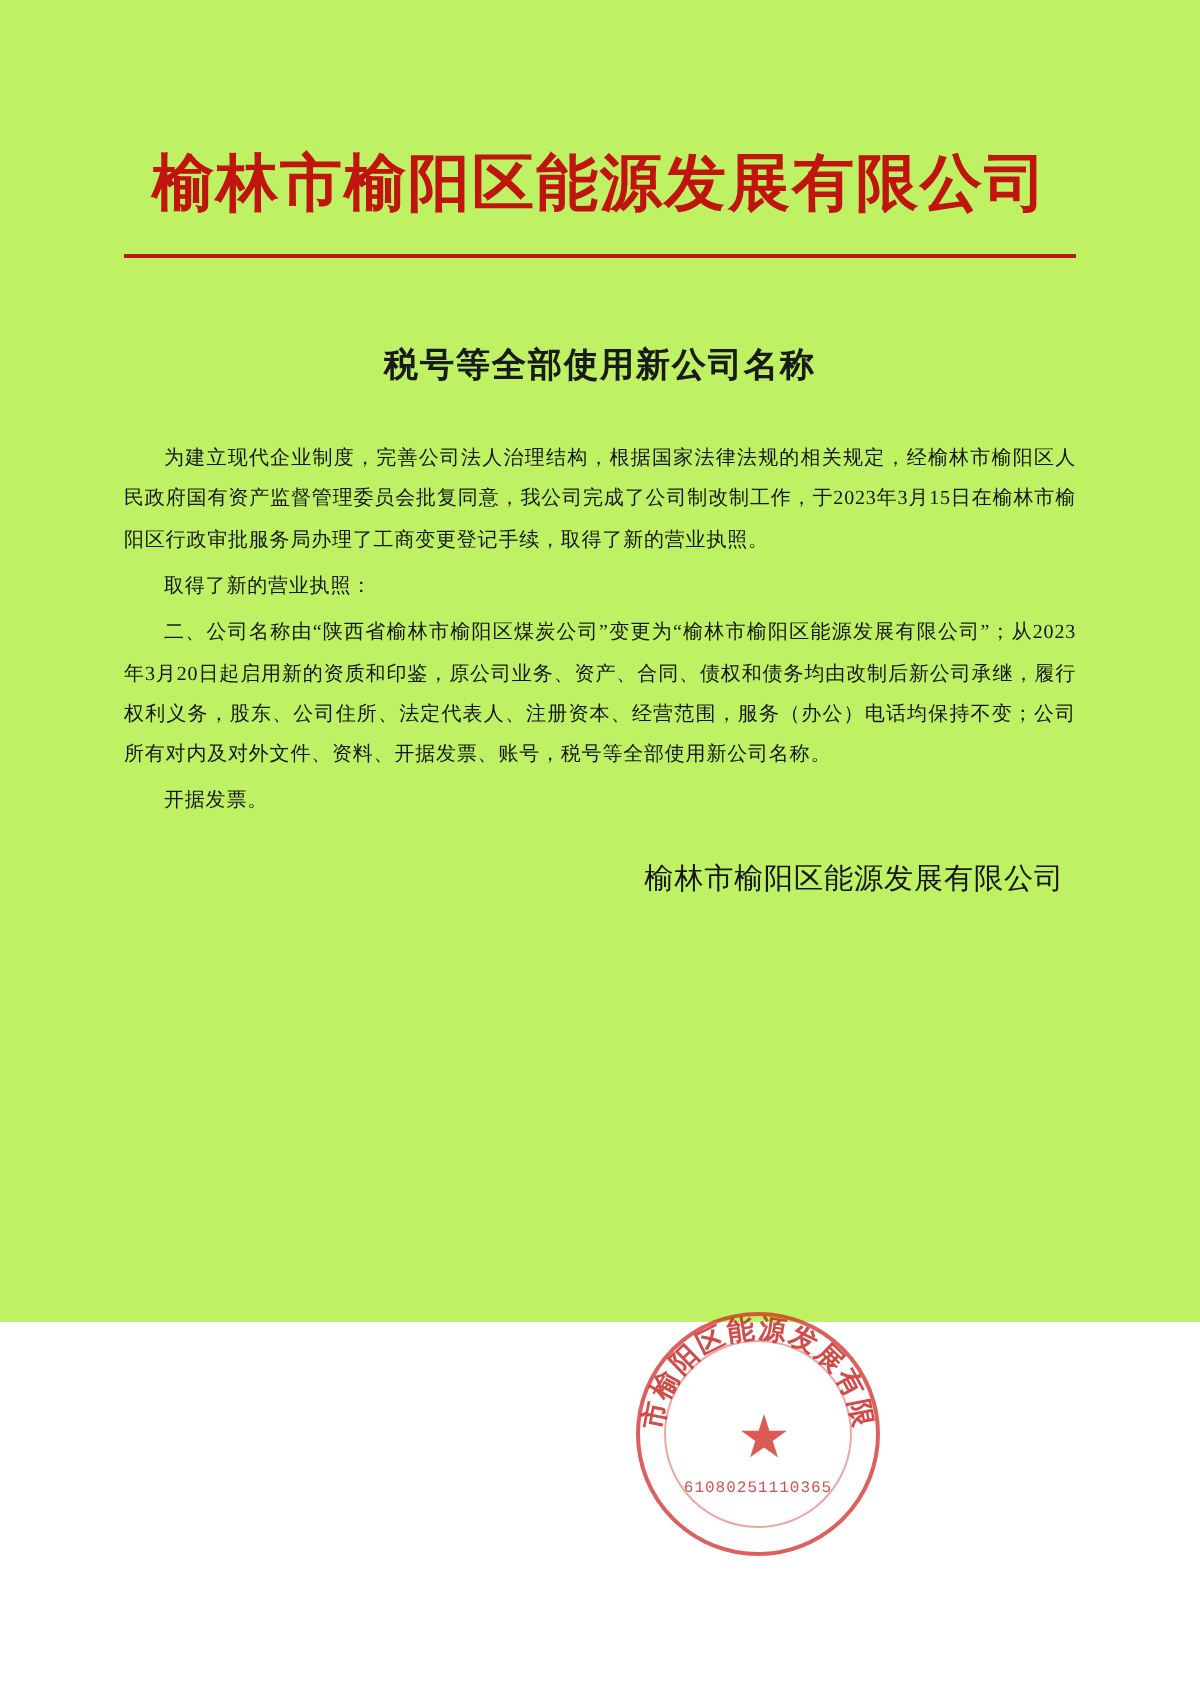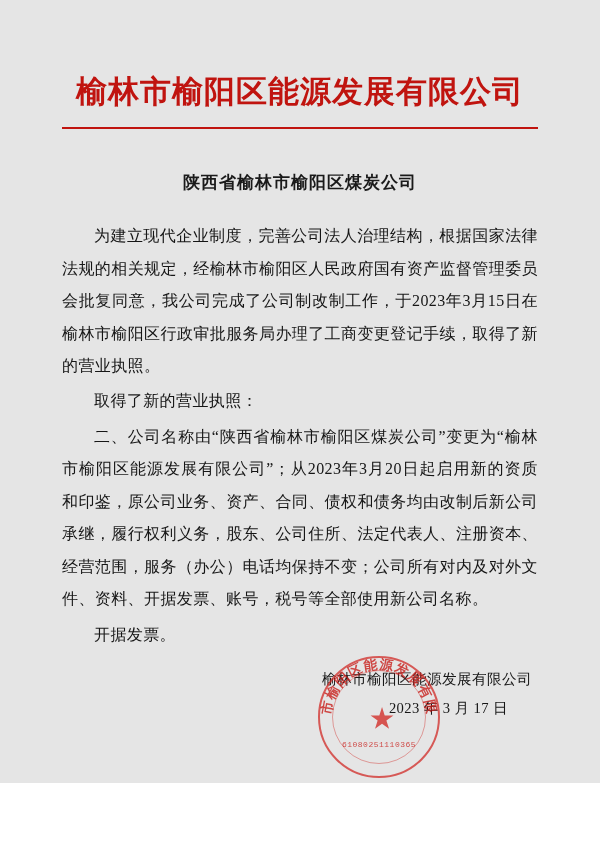--- a/index.html
+++ b/index.html
@@ -9,22 +9,22 @@
   body {
     width: 600px;
     height: 847px;
     background: #ffffff;
     font-family: "Liberation Serif", "DejaVu Serif", serif;
     overflow: hidden;
   }
   .page {
     position: relative;
     width: 600px;
-    height: 783px;
-    background: #e5e5e5;
+    height: 661px;
+    background: #bef264;
     box-sizing: border-box;
   }
   .doc-inner {
     position: absolute;
     left: 62px;
     top: 0;
     width: 476px;
   }
 
   
@@ -52,21 +52,21 @@
     text-align: center;
     font-size: 17px;
     font-weight: bold;
     color: #1a1a1a;
     letter-spacing: 1px;
   }
 
   
   .body-text {
     margin-top: 26px;
-    font-size: 16px;
+    font-size: 10px;
     color: #161616;
     line-height: 2.03;
     text-align: justify;
     text-justify: inter-ideograph;
     letter-spacing: 0.4px;
   }
   .body-text p {
     margin: 0 0 0 0;
     text-indent: 2em;
   }
@@ -155,32 +155,31 @@
 </head>
 <body>
 
 <div class="page">
   <div class="doc-inner">
 
     <div class="company-title">榆林市榆阳区能源发展有限公司</div>
 
     <div class="rule"></div>
 
-    <div class="doc-title">陕西省榆林市榆阳区煤炭公司</div>
+    <div class="doc-title">税号等全部使用新公司名称</div>
 
     <div class="body-text">
       <p>为建立现代企业制度，完善公司法人治理结构，根据国家法律法规的相关规定，经榆林市榆阳区人民政府国有资产监督管理委员会批复同意，我公司完成了公司制改制工作，于2023年3月15日在榆林市榆阳区行政审批服务局办理了工商变更登记手续，取得了新的营业执照。</p>
       <p>取得了新的营业执照：</p>
       <p>二、公司名称由“陕西省榆林市榆阳区煤炭公司”变更为“榆林市榆阳区能源发展有限公司”；从2023年3月20日起启用新的资质和印鉴，原公司业务、资产、合同、债权和债务均由改制后新公司承继，履行权利义务，股东、公司住所、法定代表人、注册资本、经营范围，服务（办公）电话均保持不变；公司所有对内及对外文件、资料、开据发票、账号，税号等全部使用新公司名称。</p>
       <p>开据发票。</p>
     </div>
 
     <div class="signature">
       <div>榆林市榆阳区能源发展有限公司</div>
-      <div class="sig-date">2023 年 3 月 17 日</div>
     </div>
 
   </div>
 
   <div class="seal">
     <div class="ring"></div>
     <div class="ring-inner"></div>
     <svg class="seal-arc-text" viewBox="0 0 122 122">
       <defs>
         <path id="sealArc" d="M 13,61 A 48,48 0 0 1 109,61"></path>

